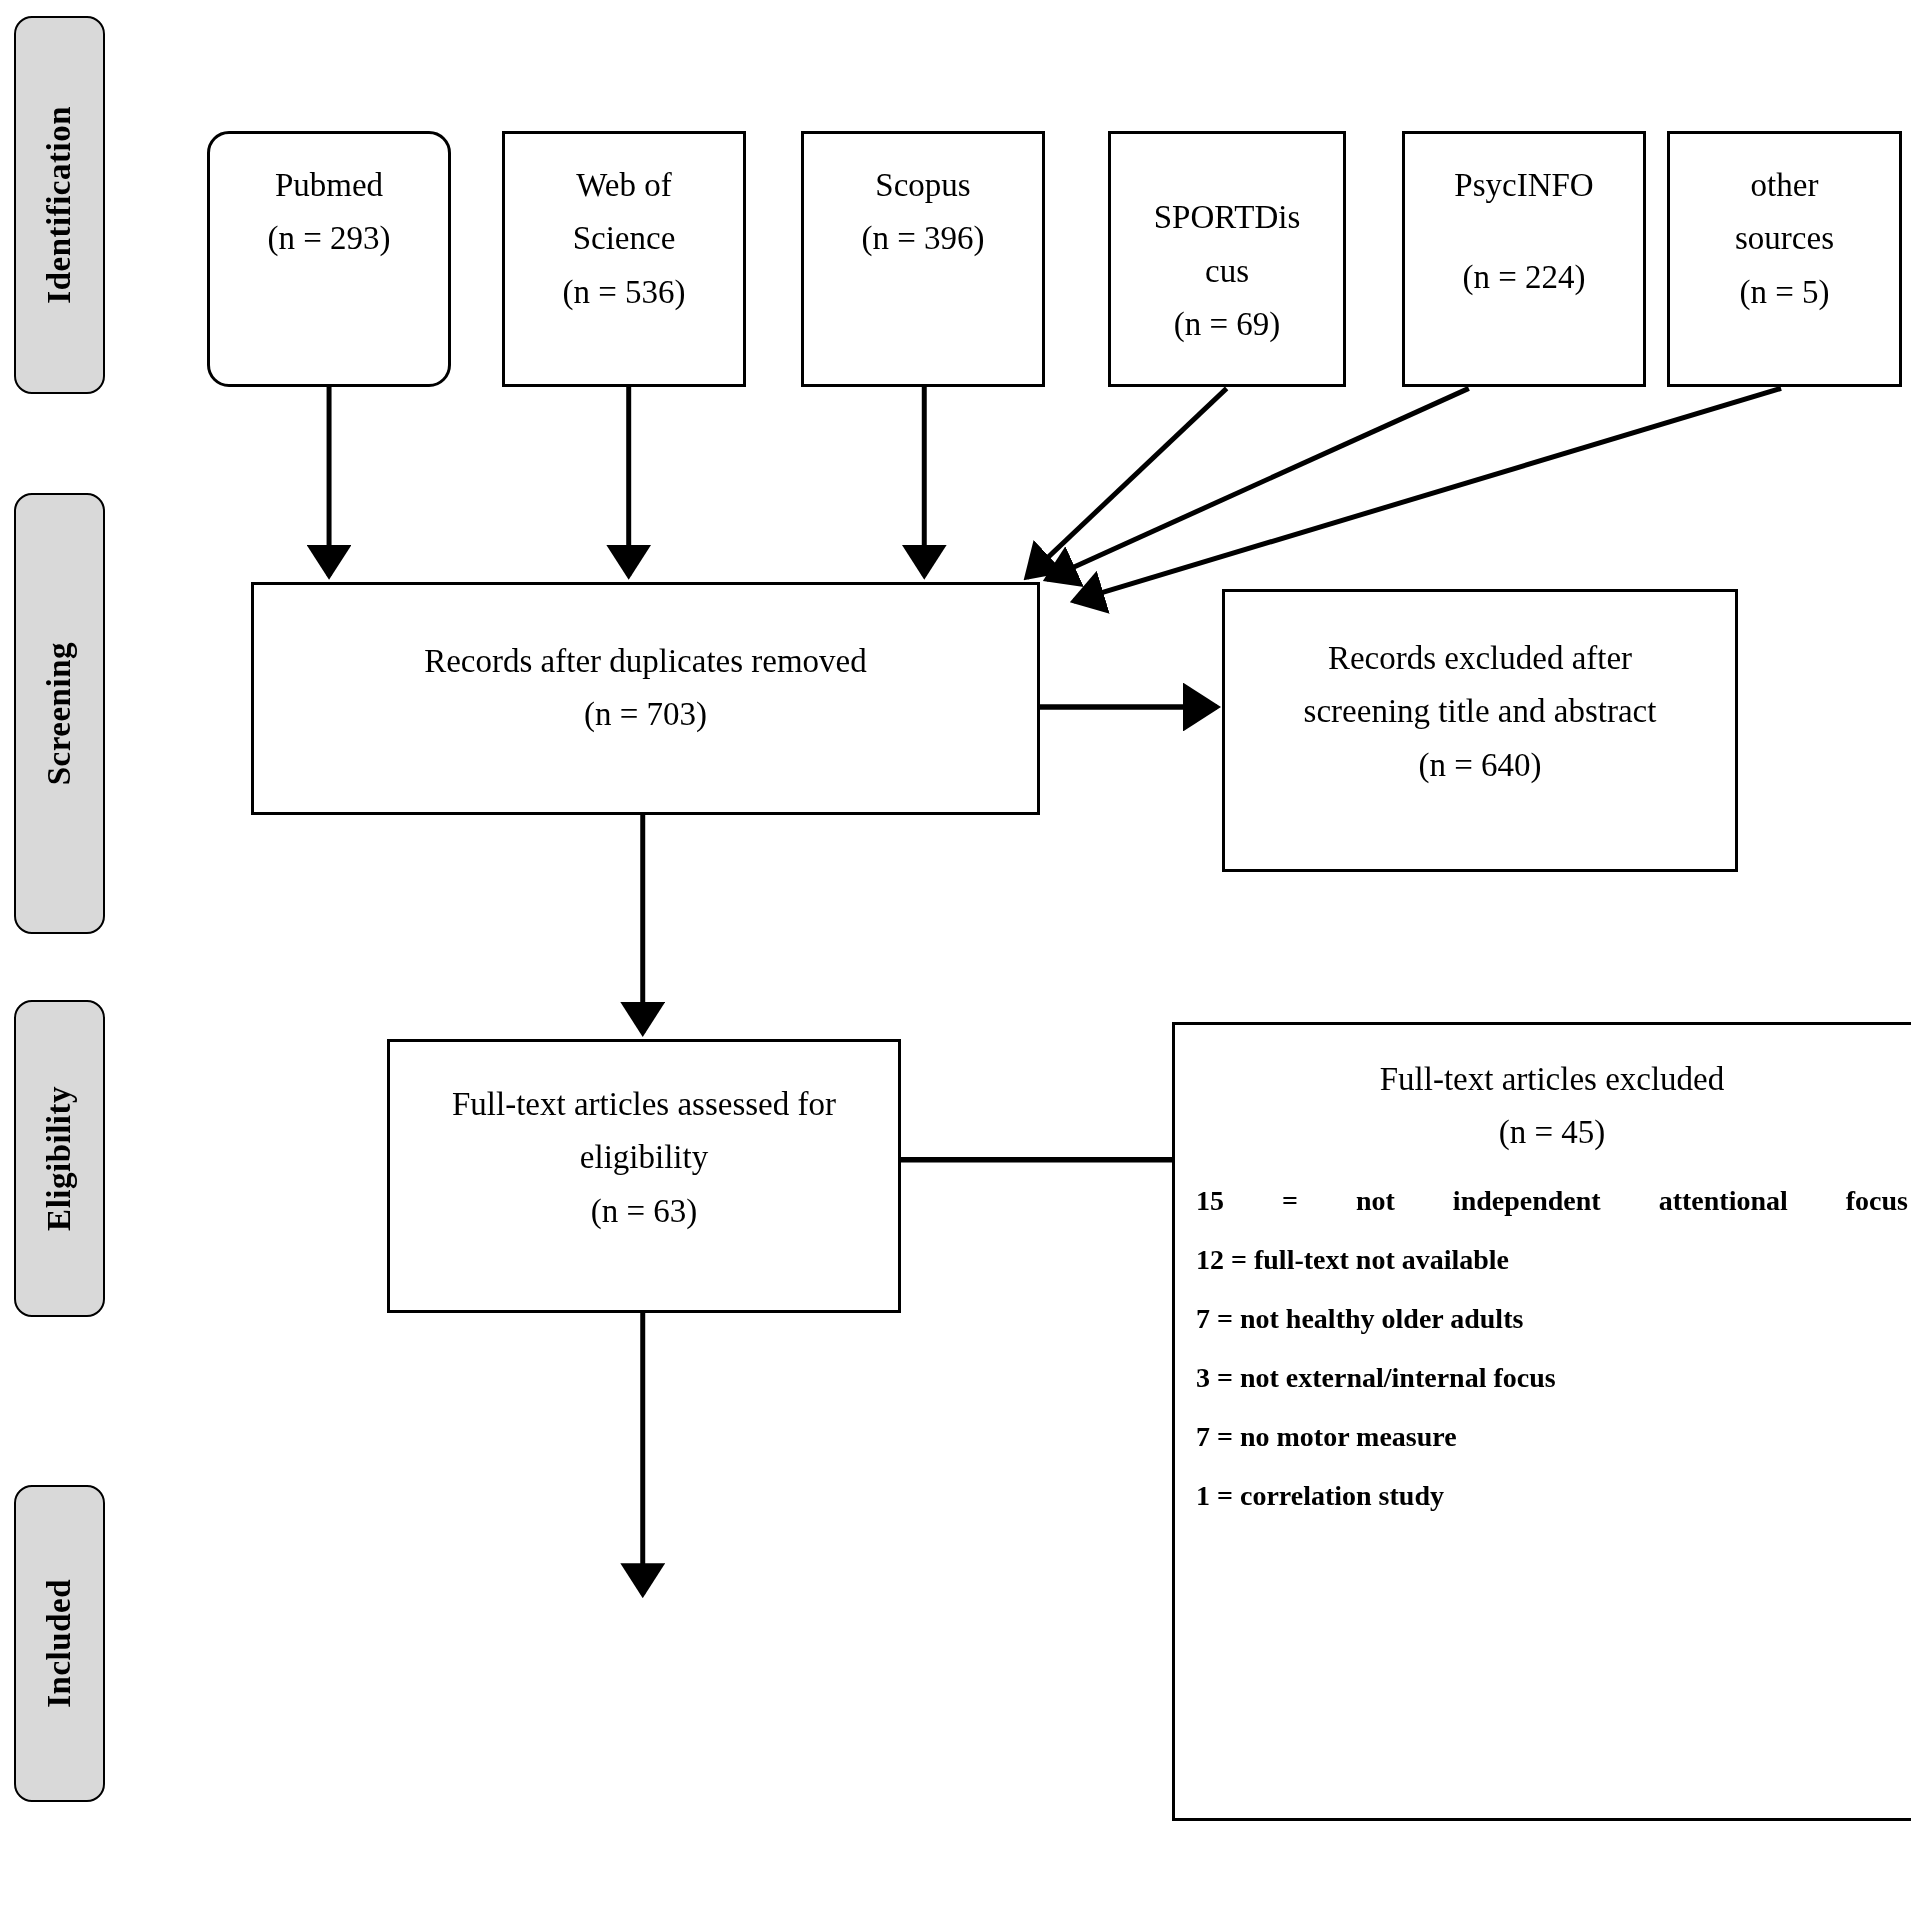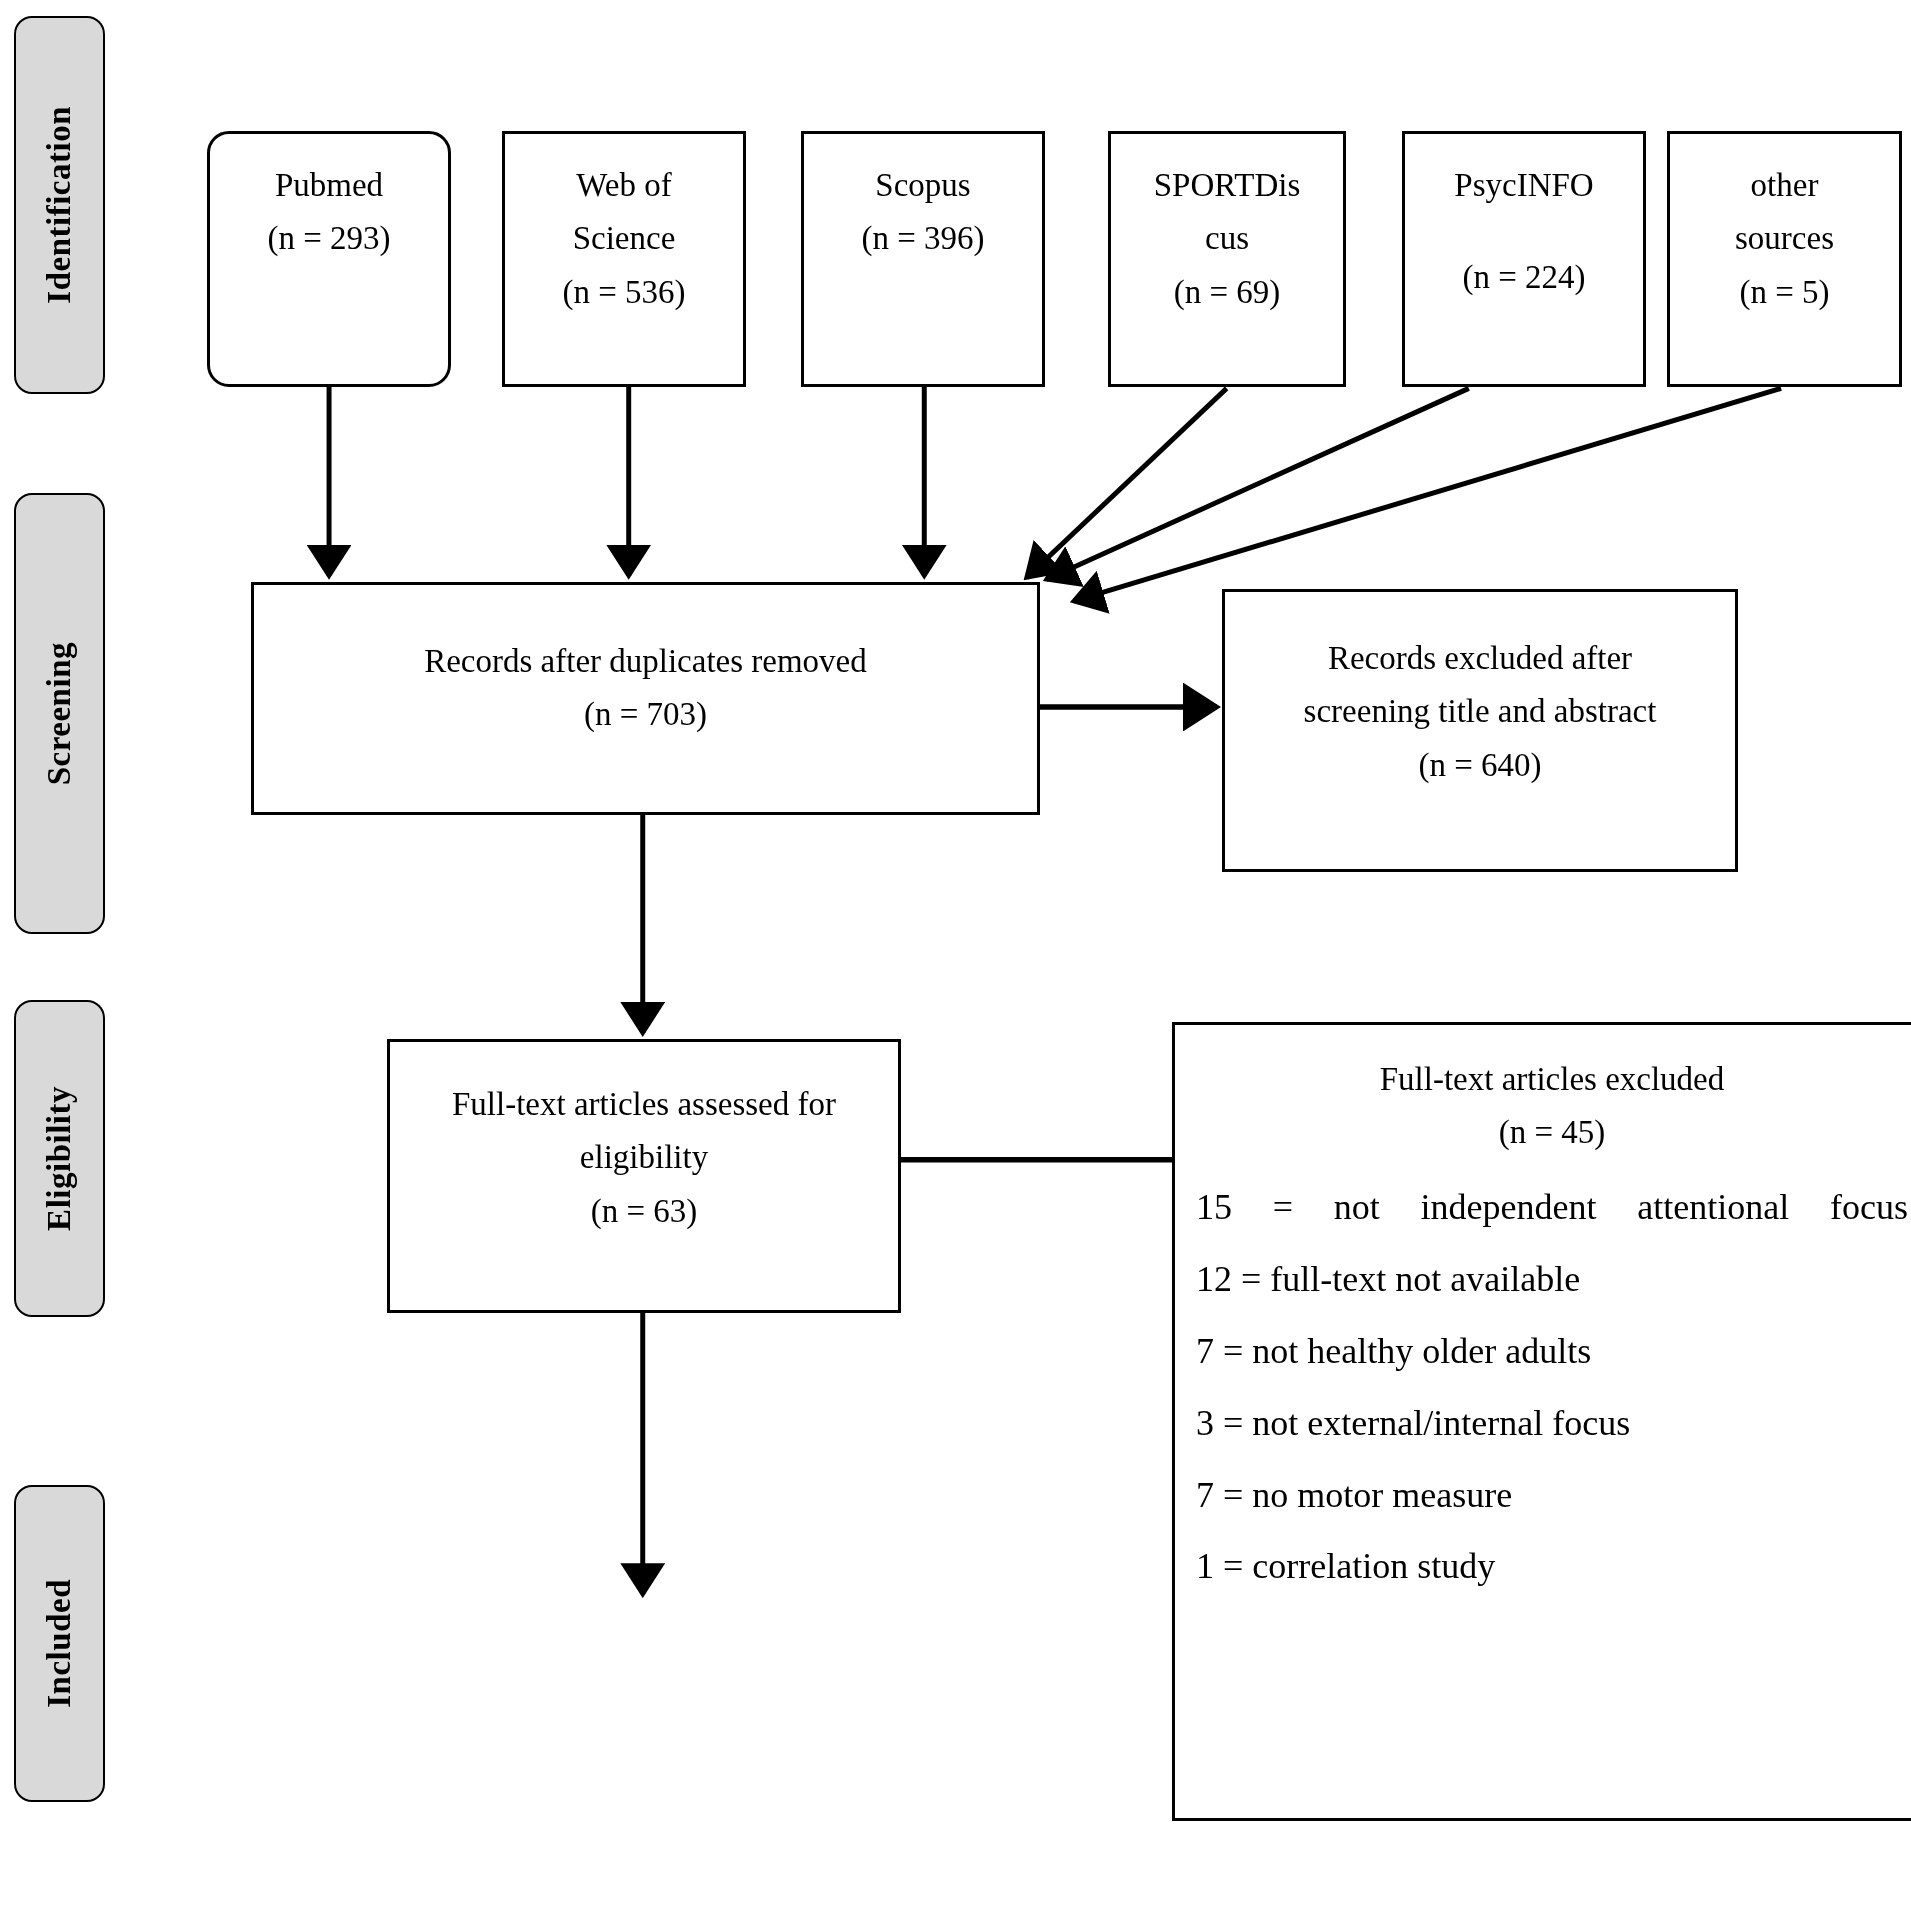--- a/index.html
+++ b/index.html
@@ -63,23 +63,24 @@
   
   .reason-list {
     width: 100%;
     box-sizing: border-box;
     padding: 0 21px;
     margin-top: 18px;
   }
   .reason-list .reason {
     text-align: justify;
     text-align-last: left;
-    font-size: 36px;
+    font-size: 28px;
     line-height: 1.62;
     margin-bottom: 13.6px;
+    font-weight: bold;
   }
   .reason-list .reason.justify-full { text-align-last: justify; }
 </style>
 </head>
 <body>
 
 <div id="page">
 
   <svg class="canvas" viewBox="0 0 4222 4255" xmlns="http://www.w3.org/2000/svg">
     <defs>
@@ -130,21 +131,21 @@
     <div class="line pad-top">Web of</div>
     <div class="line">Science</div>
     <div class="line">(n = 536)</div>
   </div>
 
   <div class="flow-box" style="left:801px; top:131px; width:244px; height:256px;">
     <div class="line pad-top">Scopus</div>
     <div class="line">(n = 396)</div>
   </div>
 
-  <div class="flow-box" style="left:1108px; top:131px; width:238px; height:256px;">
+  <div class="flow-box" style="left:1108px; top:131px; width:238px; height:256px;justify-content:center;">
     <div class="line pad-top">SPORTDis</div>
     <div class="line">cus</div>
     <div class="line">(n = 69)</div>
   </div>
 
   <div class="flow-box" style="left:1402px; top:131px; width:244px; height:256px;gap:39px;">
     <div class="line pad-top">PsycINFO</div>
     <div class="line">(n = 224)</div>
   </div>
 

